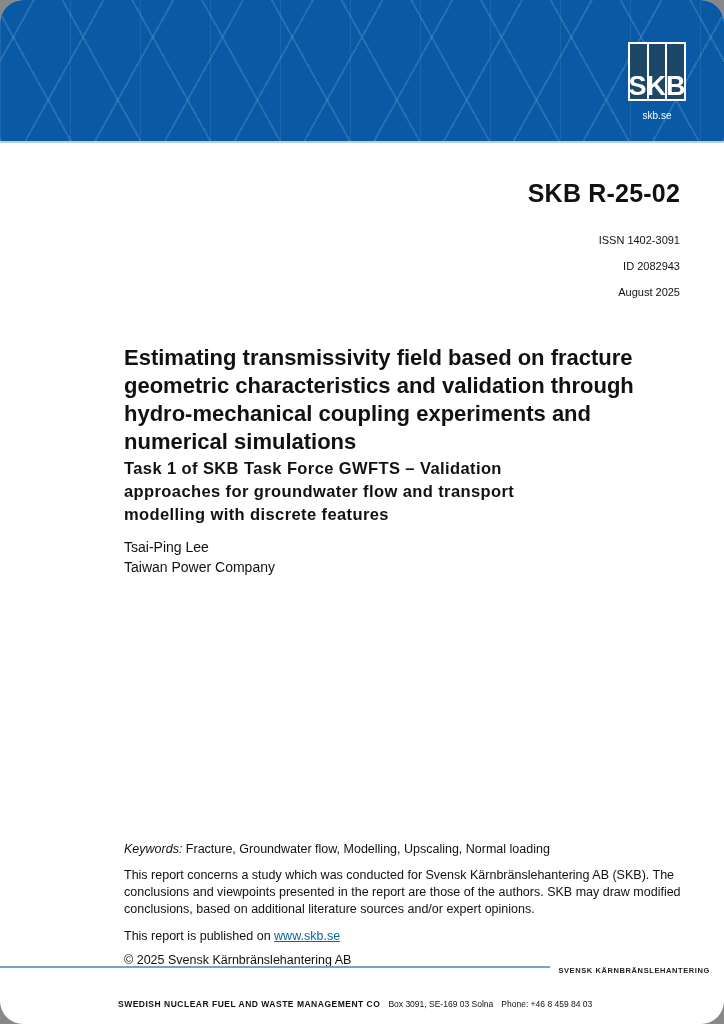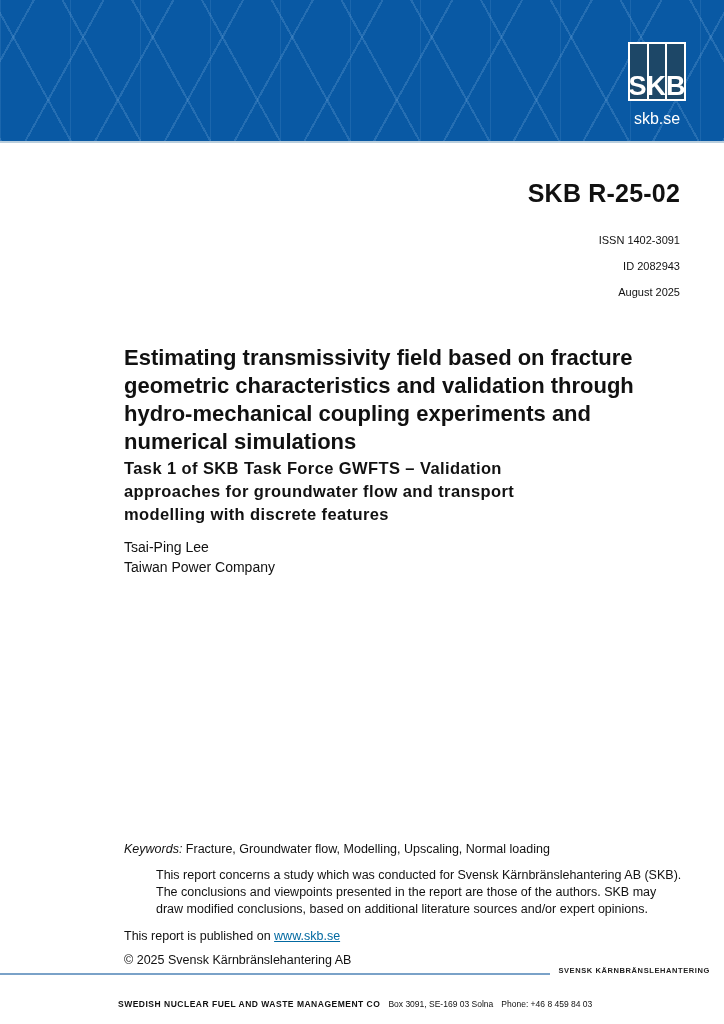--- a/index.html
+++ b/index.html
@@ -8,20 +8,21 @@
     font-family:"Liberation Sans", sans-serif;
     -webkit-font-smoothing:antialiased;
   }
   .page {
     position:relative;
     width:724px; height:1024px;
     margin:0 auto;
     background:#ffffff;
     color:#111;
     overflow:hidden;
+    border-radius:23px;
   }
 
   
   .band {
     position:absolute; left:0; top:0; width:724px; height:143px;
     background-color:#0959a4;
     background-image:
       repeating-linear-gradient(61deg,  rgba(110,165,215,0.28) 0 2px, rgba(0,0,0,0) 2px 61px),
       repeating-linear-gradient(-61deg, rgba(110,165,215,0.28) 0 2px, rgba(0,0,0,0) 2px 61px),
       repeating-linear-gradient(90deg,  rgba(110,165,215,0.18) 0 1px, rgba(0,0,0,0) 1px 70px);
@@ -36,21 +37,21 @@
   }
   .skb-logo .bar { flex:1; background:#1d4767; }
   .skb-logo .skb-word {
     position:absolute; left:0; right:0; bottom:1px;
     text-align:center;
     color:#ffffff; font-weight:bold; font-size:27px; line-height:27px;
     letter-spacing:0px;
   }
   .skb-url {
     position:absolute; right:38px; top:110px; width:58px;
-    text-align:center; color:#ffffff; font-size:16px;
+    text-align:center; color:#ffffff; font-size:10px;
   }
 
   
   .code-block { position:absolute; right:44px; top:179px; text-align:right; }
   .report-code { font-size:25px; font-weight:bold; letter-spacing:0.2px; }
   .report-meta { margin-top:19px; font-size:11px; line-height:26px; }
 
   
   .title-main {
     position:absolute; left:124px; top:344px; width:530px;
@@ -64,29 +65,29 @@
   
   .authors { position:absolute; left:124px; top:537px; font-size:14px; line-height:20px; }
   .author-group + .author-group { margin-top:13px; }
 
   
   .bottom-block {
     position:absolute; left:124px; top:841px; width:558px;
     font-size:12.5px; line-height:17px;
   }
   .keywords-line .kw-label { font-style:italic; }
-  .disclaimer { margin-top:9px;margin-left:32px; }
+  .disclaimer { margin-top:9px; }
   .publish-line { margin-top:10px; }
   .publish-line a { color:#0369a1; text-decoration:underline; }
   .copyright-line { margin-top:7px; }
 
   
   .footer-rule {
     position:absolute; left:0; right:14px; top:966px;
-    display:flex; align-items:flex-end;
+    display:flex; align-items:flex-start;
   }
   .footer-rule .rule { flex:1; height:2px; background:#7aa2c8; }
   .footer-rule .caps {
     margin-left:8px; font-size:7.5px; font-weight:bold;
     letter-spacing:0.6px; color:#222; white-space:nowrap;
   }
   .footer-info {
     position:absolute; left:118px; top:999px;
     display:flex; gap:8px; align-items:baseline;
     font-size:8.5px; color:#111; white-space:nowrap;

